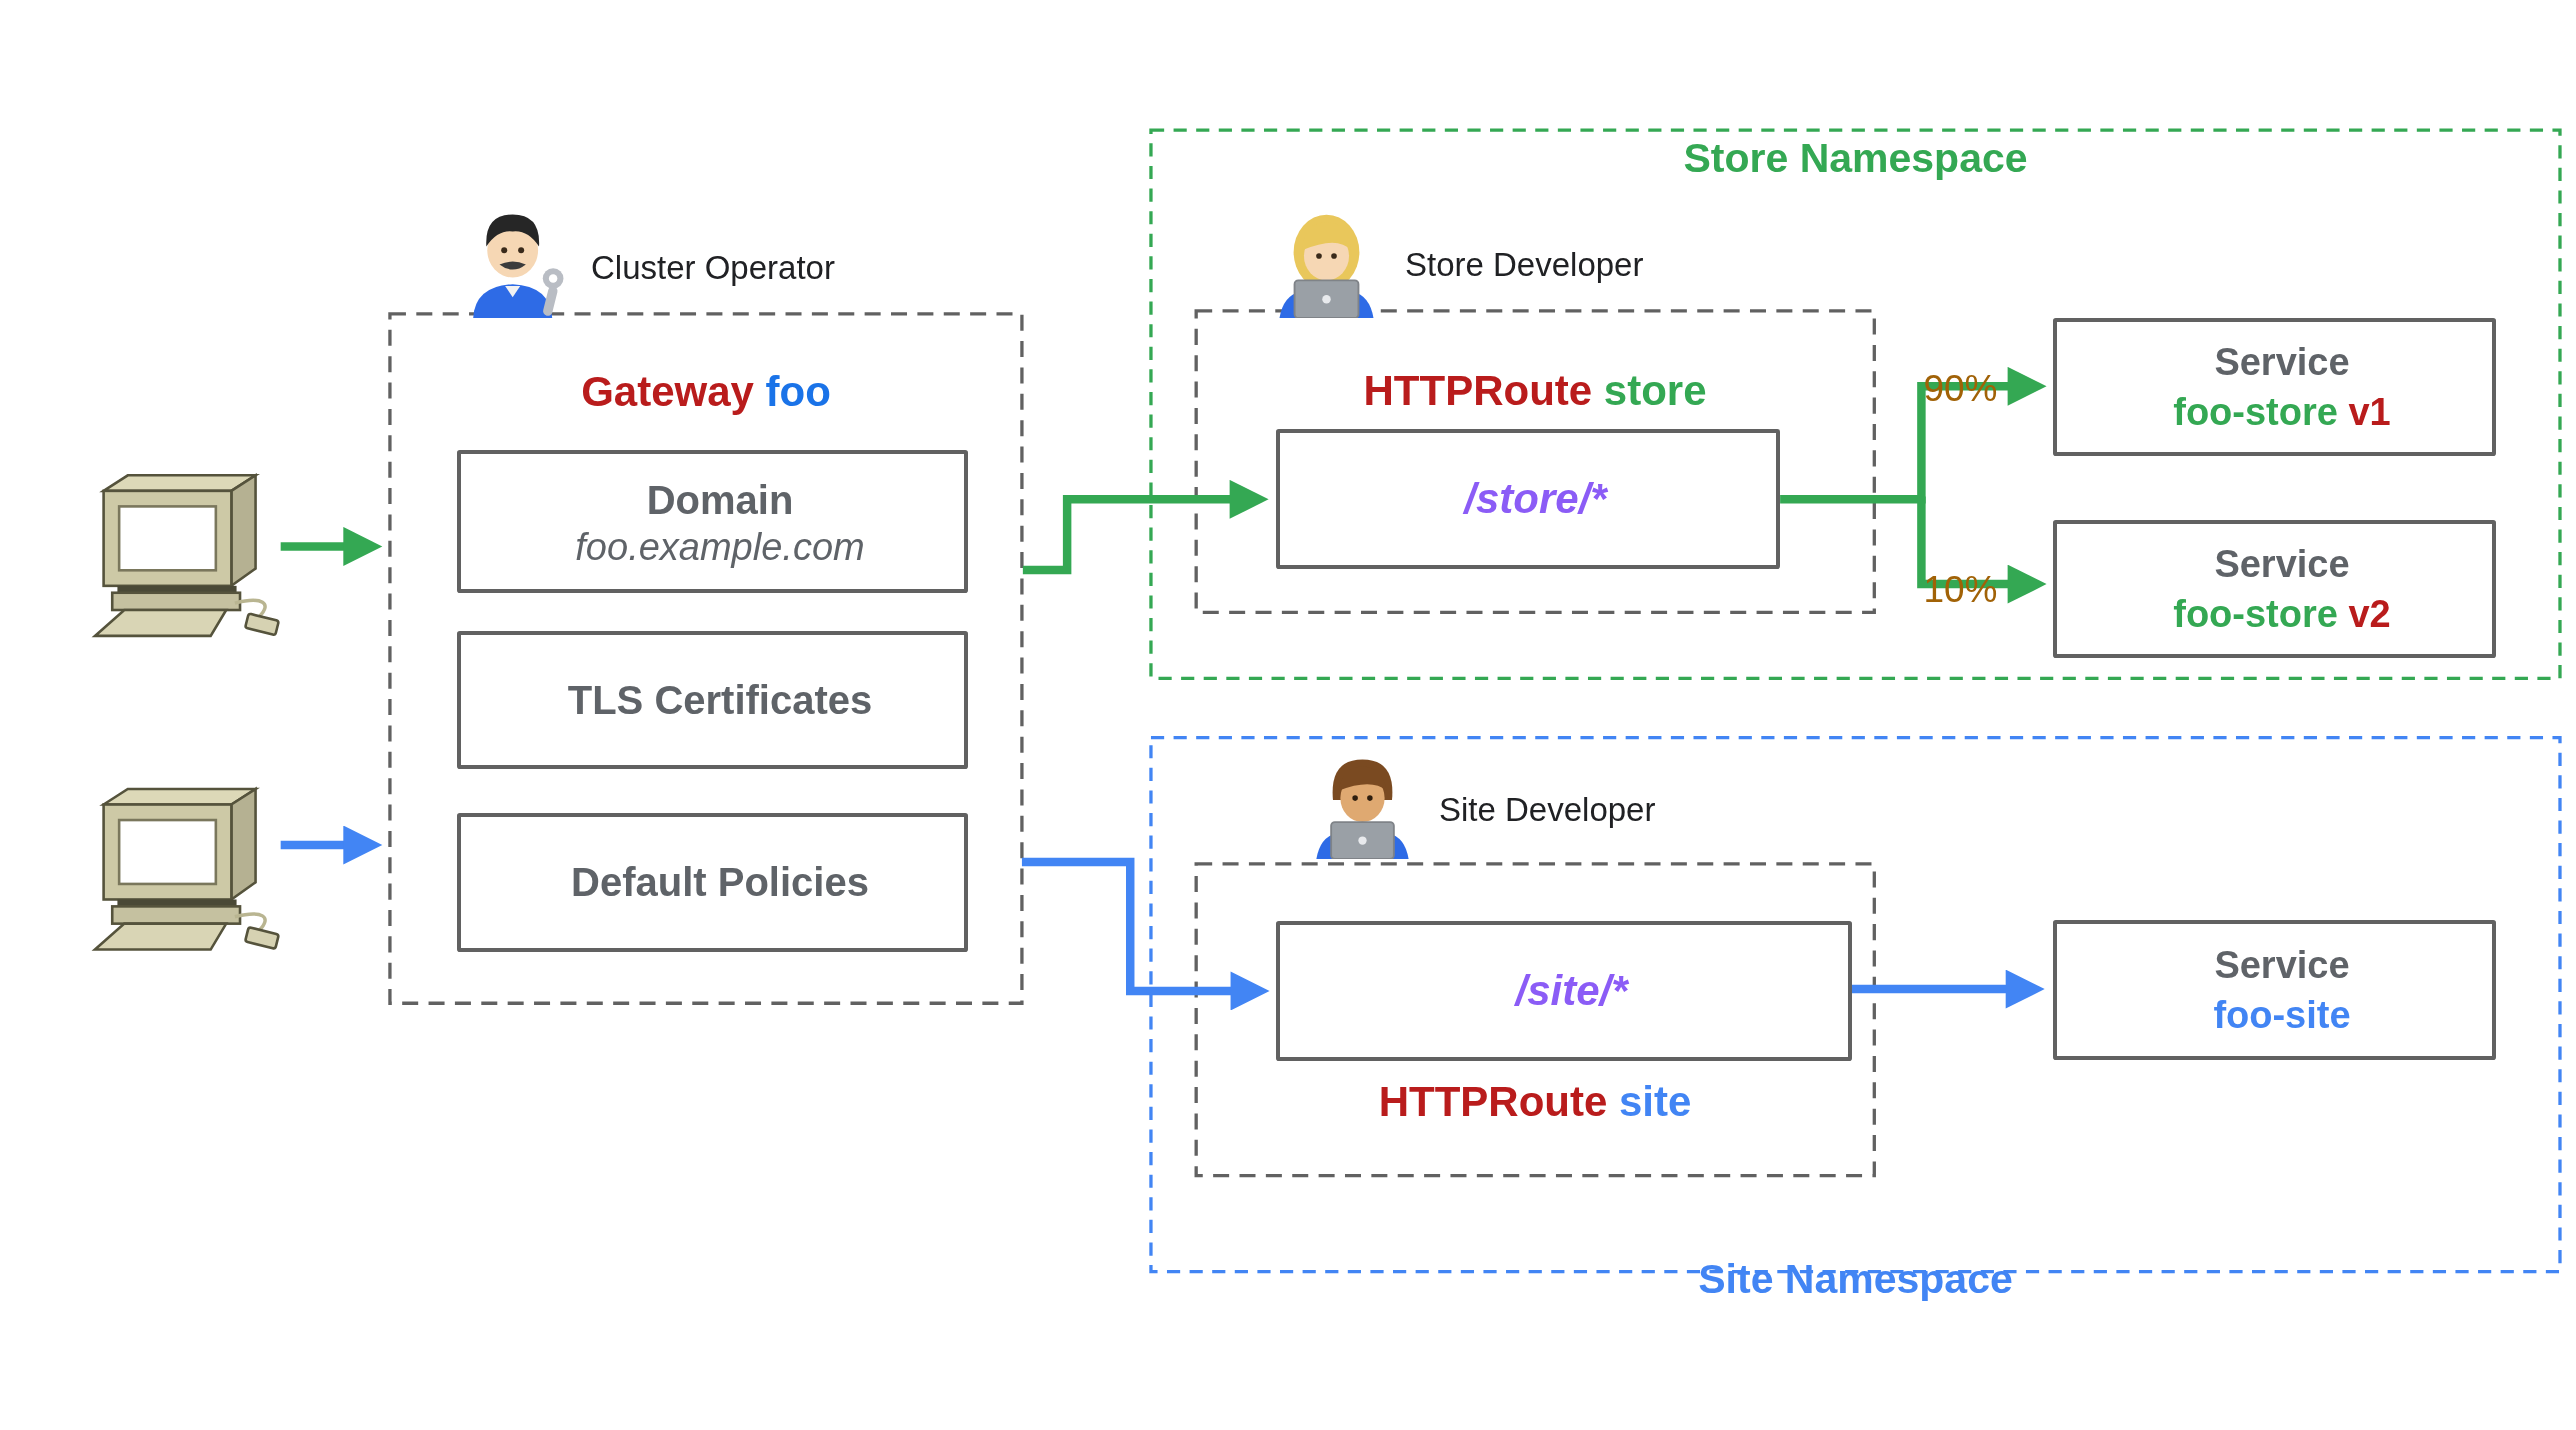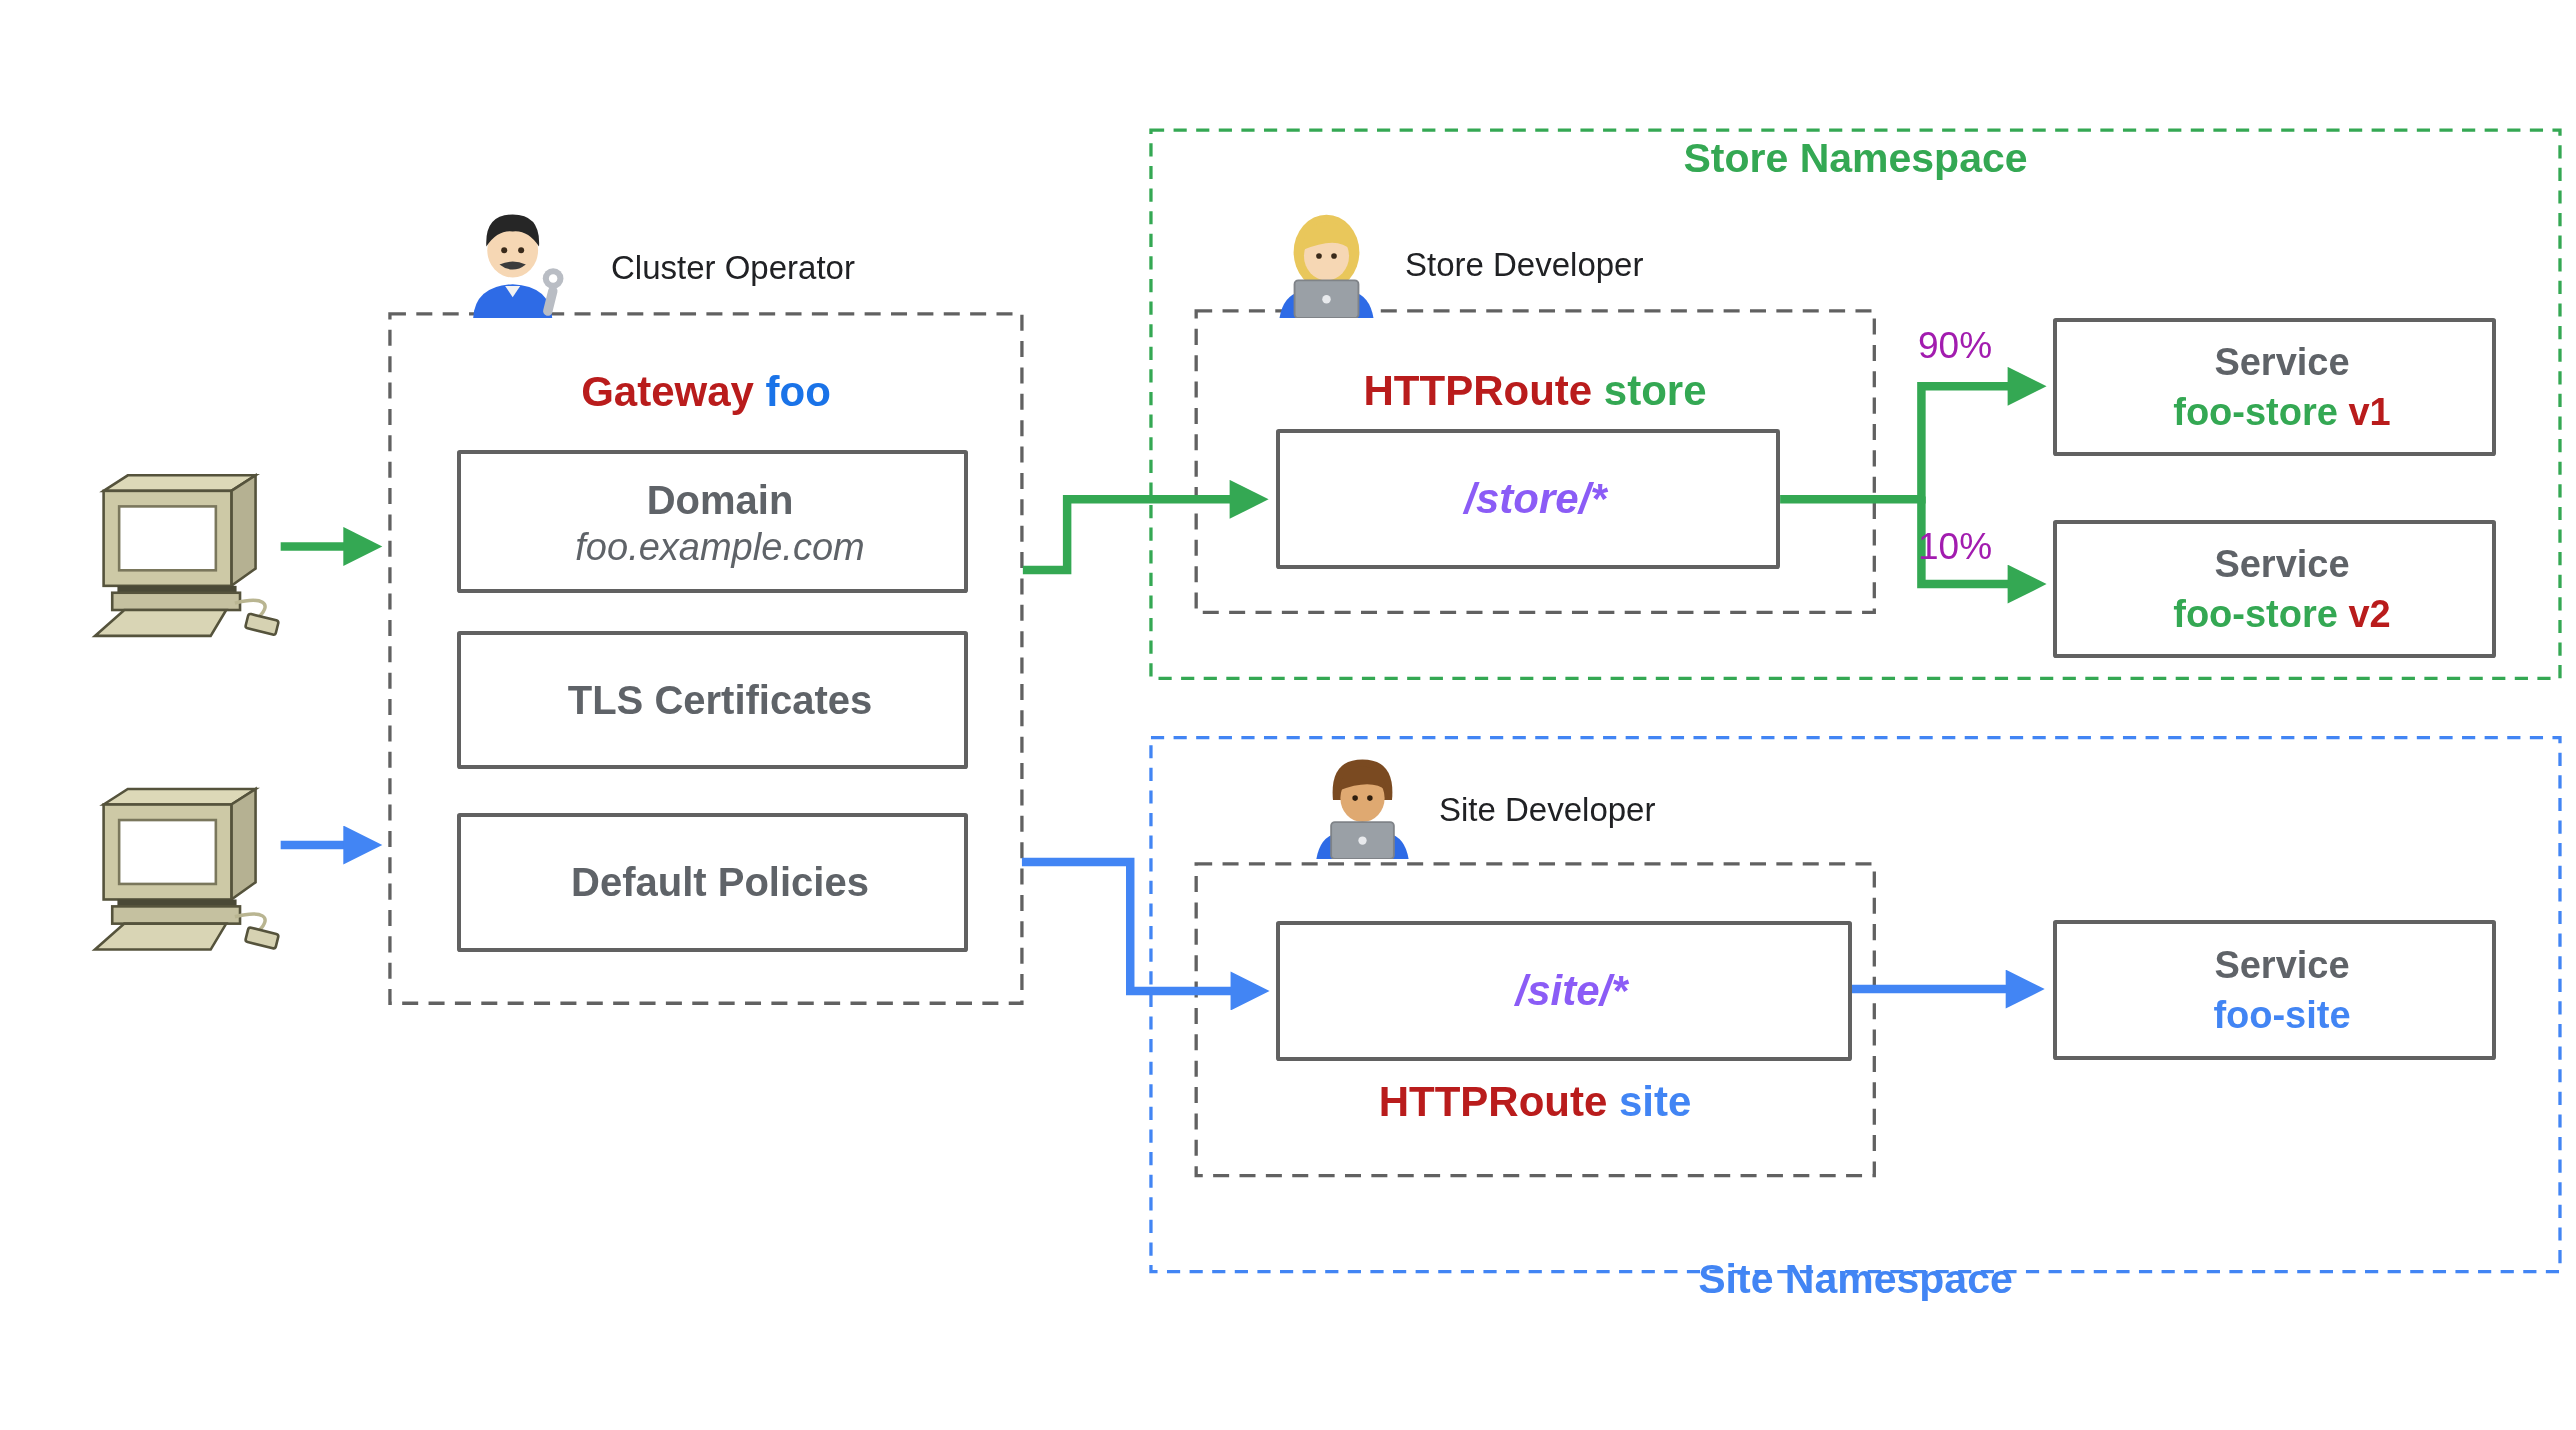--- a/index.html
+++ b/index.html
@@ -11,21 +11,21 @@
   .box-line{font-size:38px;line-height:1.32;}
   .box-line.big{font-size:40px;}
   .domain-sub{font-style:italic;font-weight:normal;font-size:38px;color:#5F6368;}
   .green-t{color:#34A853;}
   .blue-t{color:#4285F4;}
   .foo-blue{color:#1A73E8;}
   .gray-t{color:#b91c1c;}
   .heading{position:absolute;z-index:3;font-size:42px;font-weight:bold;color:#5F6368;text-align:center;line-height:1.1;}
   .ns-label{position:absolute;z-index:3;font-size:41px;font-weight:bold;text-align:center;line-height:1.1;}
   .person-label{position:absolute;z-index:3;font-size:33px;color:#202124;line-height:1.15;white-space:nowrap;}
-  .weight{position:absolute;z-index:3;font-size:37px;color:#a21caf;text-align:left;line-height:1.1;}
+  .weight{position:absolute;z-index:3;font-size:37px;color:#a16207;text-align:center;line-height:1.1;margin-top:43px;}
   .avatar{position:absolute;z-index:4;}
   .route-path{font-size:42px;font-weight:bold;font-style:italic;color:#8b5cf6;}
 </style>
 </head>
 <body>
 
 <svg id="wires" width="2576" height="1431" viewBox="0 0 2735 1519">
   <defs>
     <marker id="arrG" viewBox="0 0 10 10" refX="0.6" refY="5" markerWidth="5.2" markerHeight="4.6" orient="auto" markerUnits="strokeWidth">
       <path d="M0,0 L10,5 L0,10 Z" fill="#34A853"></path>
@@ -95,21 +95,21 @@
   <ellipse cx="60" cy="50" rx="24" ry="26" fill="#DFA971"></ellipse>
   <path d="M34,42 Q38,16 60,16 Q82,16 86,42 Q70,28 34,42 Z" fill="#7A4A21"></path>
   <circle cx="52" cy="50" r="3" fill="#2E1E0E"></circle>
   <circle cx="68" cy="50" r="3" fill="#2E1E0E"></circle>
   <path d="M10,116 Q14,92 32,88 L32,116 Z" fill="#2E6BE6"></path>
   <path d="M110,116 Q106,92 88,88 L88,116 Z" fill="#2E6BE6"></path>
   <rect x="26" y="76" width="68" height="40" rx="4" fill="#9AA0A6" stroke="#7F8388" stroke-width="2"></rect>
   <circle cx="60" cy="96" r="4.5" fill="#E8EAED"></circle>
 </svg>
 
-<div class="person-label" style="left:591px;top:249px;margin-left:20px;">Cluster Operator</div>
+<div class="person-label" style="left:591px;top:249px;">Cluster Operator</div>
 <div class="person-label" style="left:1405px;top:246px;">Store Developer</div>
 <div class="person-label" style="left:1439px;top:791px;">Site Developer</div>
 
 <div class="ns-label green-t" style="left:1151px;top:136px;width:1409px;">Store Namespace</div>
 <div class="ns-label blue-t" style="left:1151px;top:1257px;width:1409px;">Site Namespace</div>
 
 <div class="heading" style="left:390px;top:369px;width:632px;">
   <span class="gray-t">Gateway</span>
   <span class="foo-blue">foo</span>
 </div>

